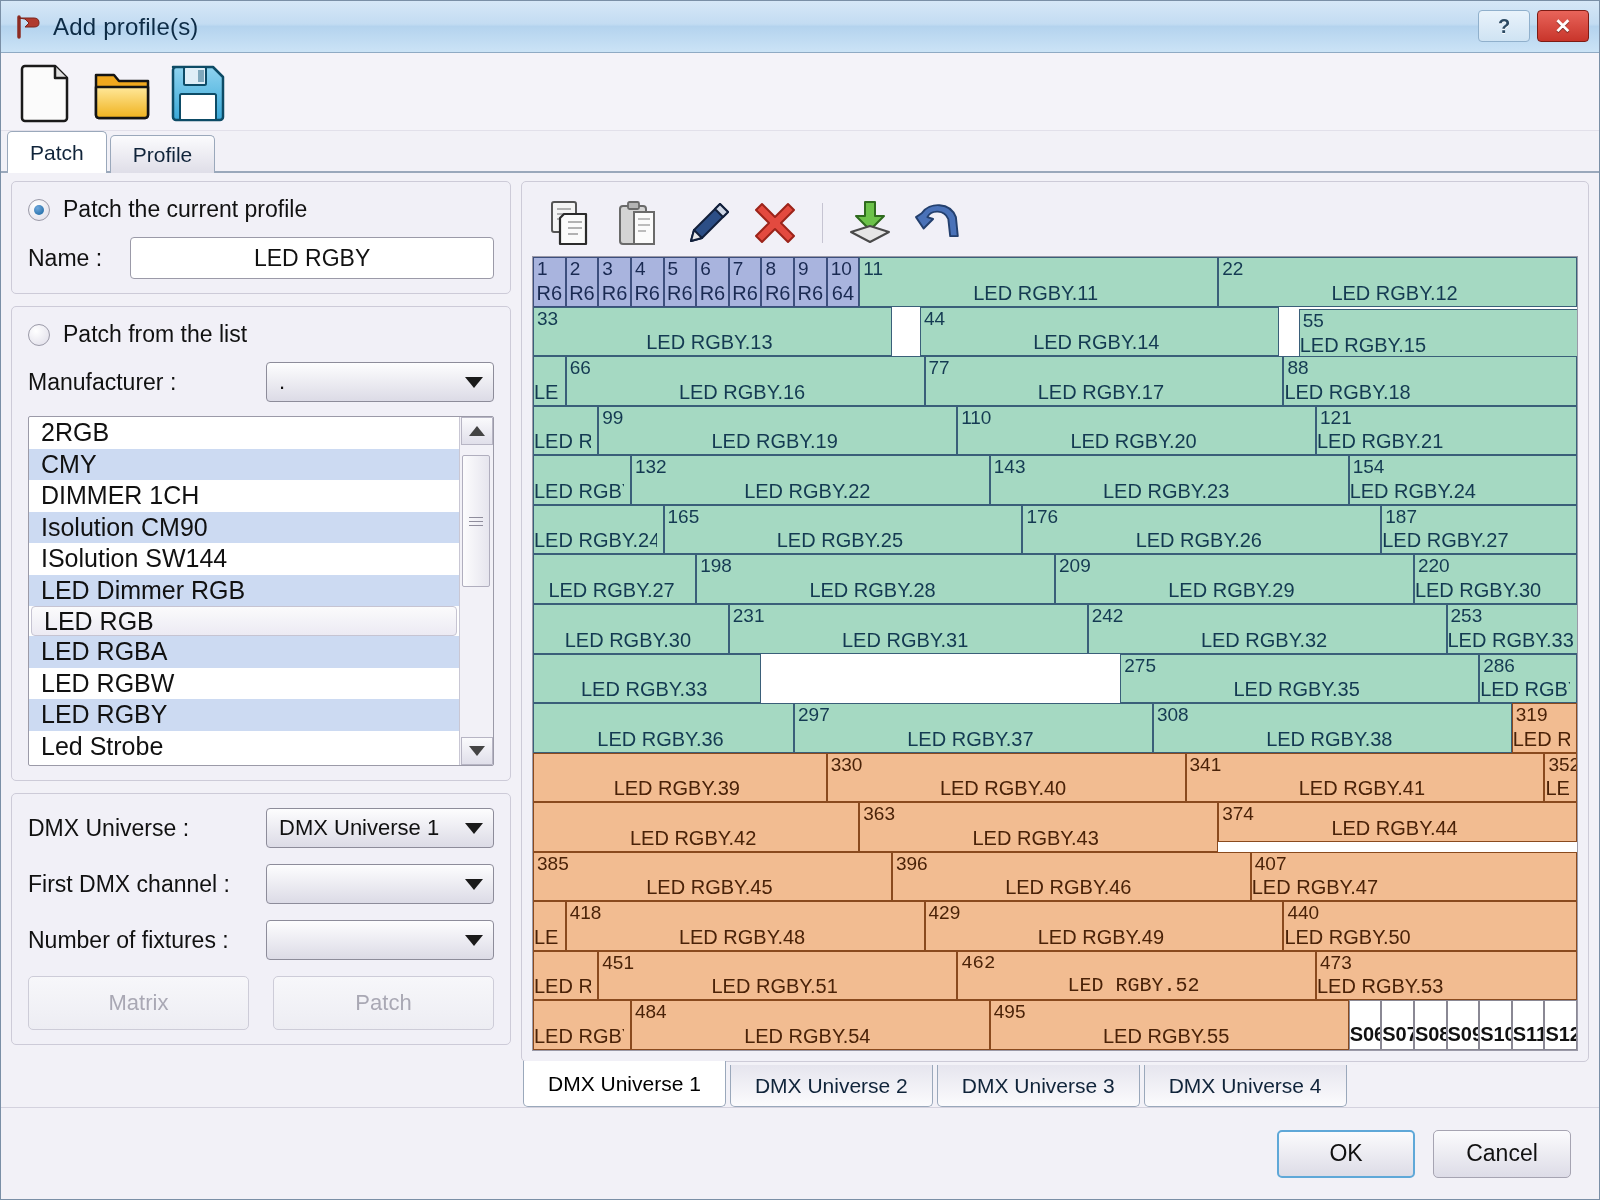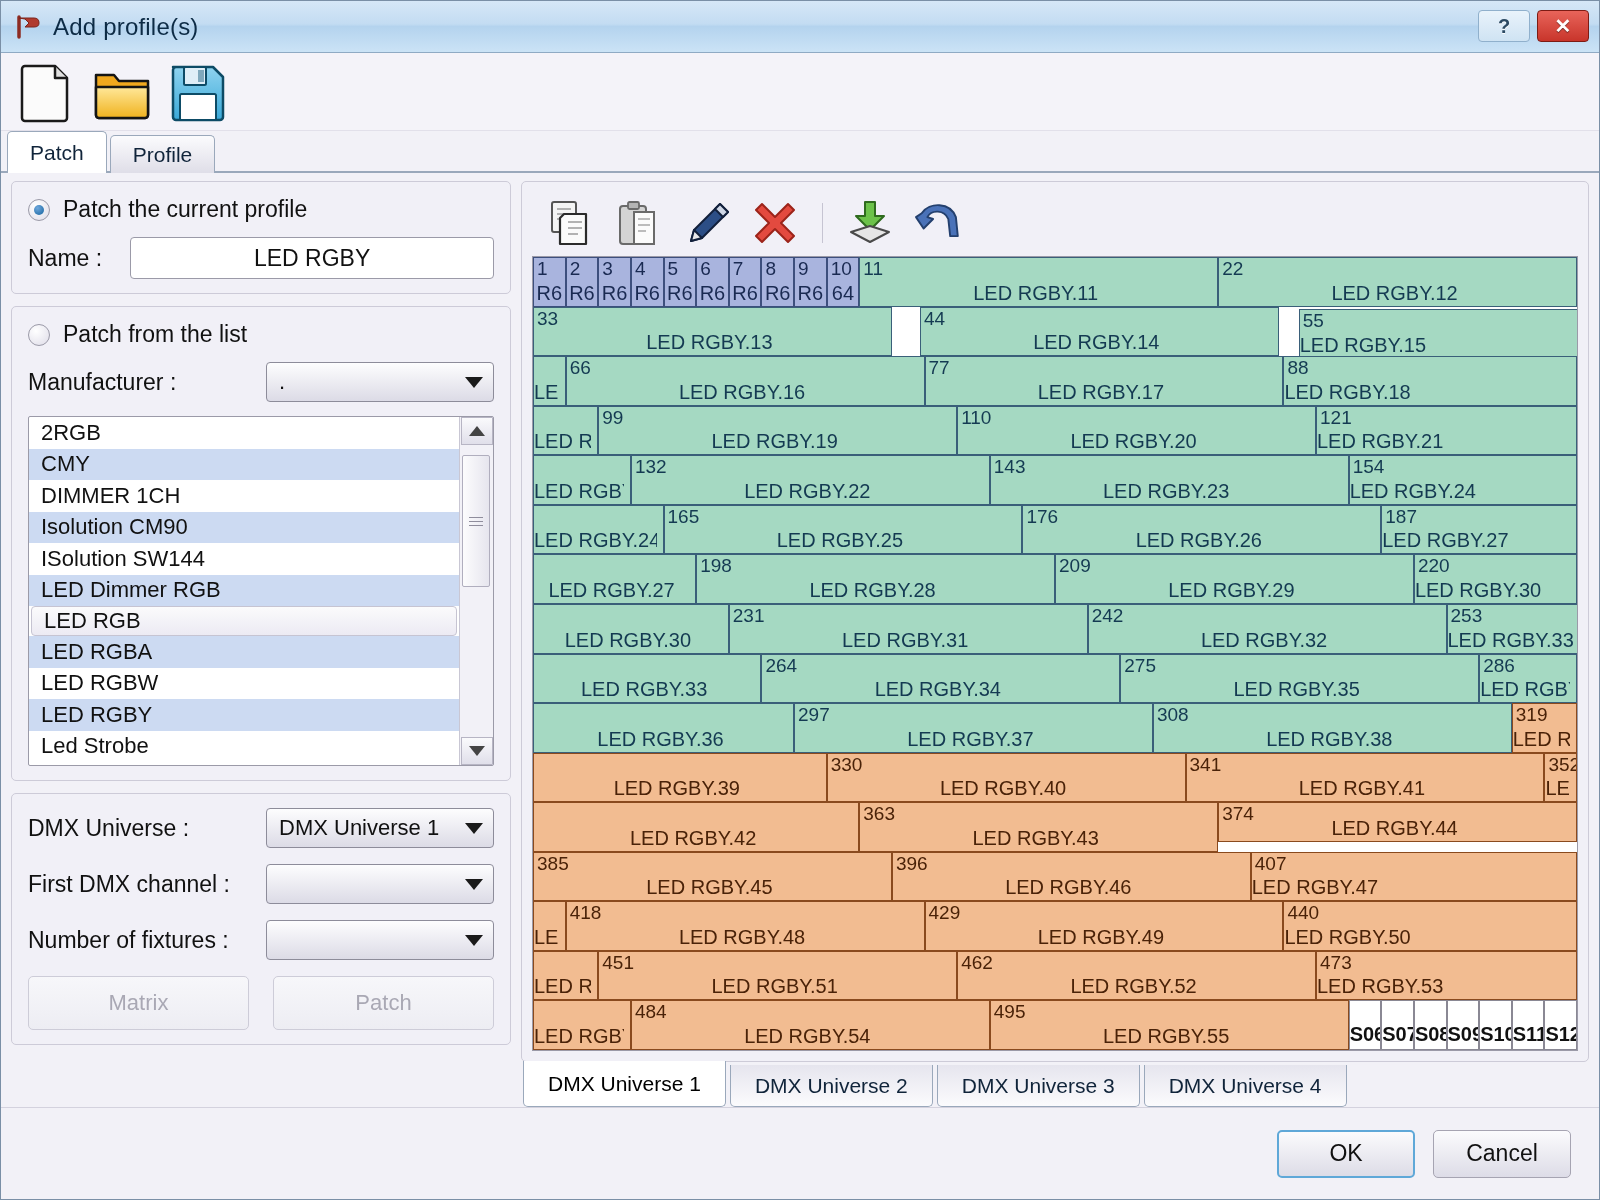--- a/index.html
+++ b/index.html
@@ -134,21 +134,21 @@
   #manu-row .combo { width:228px; margin-left:auto; }
 
   
   #listbox {
     border:1px solid #9b9aa8; background:#fff;
     height:350px; display:flex; overflow:hidden; border-radius:2px;
   }
   #list-items { flex:1 1 auto; }
   .list-item {
     height:31.5px; display:flex; align-items:center;
-    padding-left:12px; font-size:22px; color:#111;
+    padding-left:12px; font-size:25px; color:#111;
     cursor:pointer;
   }
   .list-item.alt { background:#ccdaf2; }
   .list-item.hover {
     background:linear-gradient(to bottom,#fbfbfc,#eceaf3);
     border:1px solid #c6c4d2; border-radius:4px;
     margin:0 2px; height:30px;
   }
   #list-scroll {
     width:34px; flex:0 0 34px; background:#f2f1f7;
@@ -627,24 +627,20 @@
                 <span class="lbl">LED RGBY.32</span>
               </div>
               <div class="cell green" style="left: 913.5px; top: 346.938px; width: 146px; height: 49.5625px;">
                 <span class="num">253</span>
                 <span class="lbl" style="text-align: left;">LED RGBY.33</span>
               </div>
               <div class="cell green" style="left: 0px; top: 396.5px; width: 228.375px; height: 49.5625px;">
                 <span class="num"></span>
                 <span class="lbl">LED RGBY.33</span>
               </div>
-              <div class="cell green" style="left: 228.375px; top: 396.5px; width: 358.875px; height: 49.5625px;">
-                <span class="num">264</span>
-                <span class="lbl">LED RGBY.34</span>
-              </div>
               <div class="cell green" style="left: 587.25px; top: 396.5px; width: 358.875px; height: 49.5625px;">
                 <span class="num">275</span>
                 <span class="lbl">LED RGBY.35</span>
               </div>
               <div class="cell green" style="left: 946.125px; top: 396.5px; width: 97.875px; height: 49.5625px;">
                 <span class="num">286</span>
                 <span class="lbl" style="text-align: left;">LED RGBY.36</span>
               </div>
               <div class="cell green" style="left: 0px; top: 446.062px; width: 261px; height: 49.5625px;">
                 <span class="num"></span>
@@ -719,21 +715,21 @@
                 <span class="lbl" style="text-align: left;">LED RGBY.50</span>
               </div>
               <div class="cell orange" style="left: 0px; top: 693.875px; width: 65.25px; height: 49.5625px;">
                 <span class="num"></span>
                 <span class="lbl">LED RGBY.50</span>
               </div>
               <div class="cell orange" style="left: 65.25px; top: 693.875px; width: 358.875px; height: 49.5625px;">
                 <span class="num">451</span>
                 <span class="lbl">LED RGBY.51</span>
               </div>
-              <div class="cell orange" style="left: 424.125px; top: 693.875px; width: 358.875px; height: 49.5625px;">
+              <div class="cell orange" style="left: 424.125px; top: 693.875px; width: 358.875px; height: 49.5625px; font-family: Liberation Mono, monospace;">
                 <span class="num">462</span>
                 <span class="lbl">LED RGBY.52</span>
               </div>
               <div class="cell orange" style="left: 783px; top: 693.875px; width: 261px; height: 49.5625px;">
                 <span class="num">473</span>
                 <span class="lbl" style="text-align: left;">LED RGBY.53</span>
               </div>
               <div class="cell orange" style="left: 0px; top: 743.438px; width: 97.875px; height: 49.5625px;">
                 <span class="num"></span>
                 <span class="lbl">LED RGBY.53</span>

